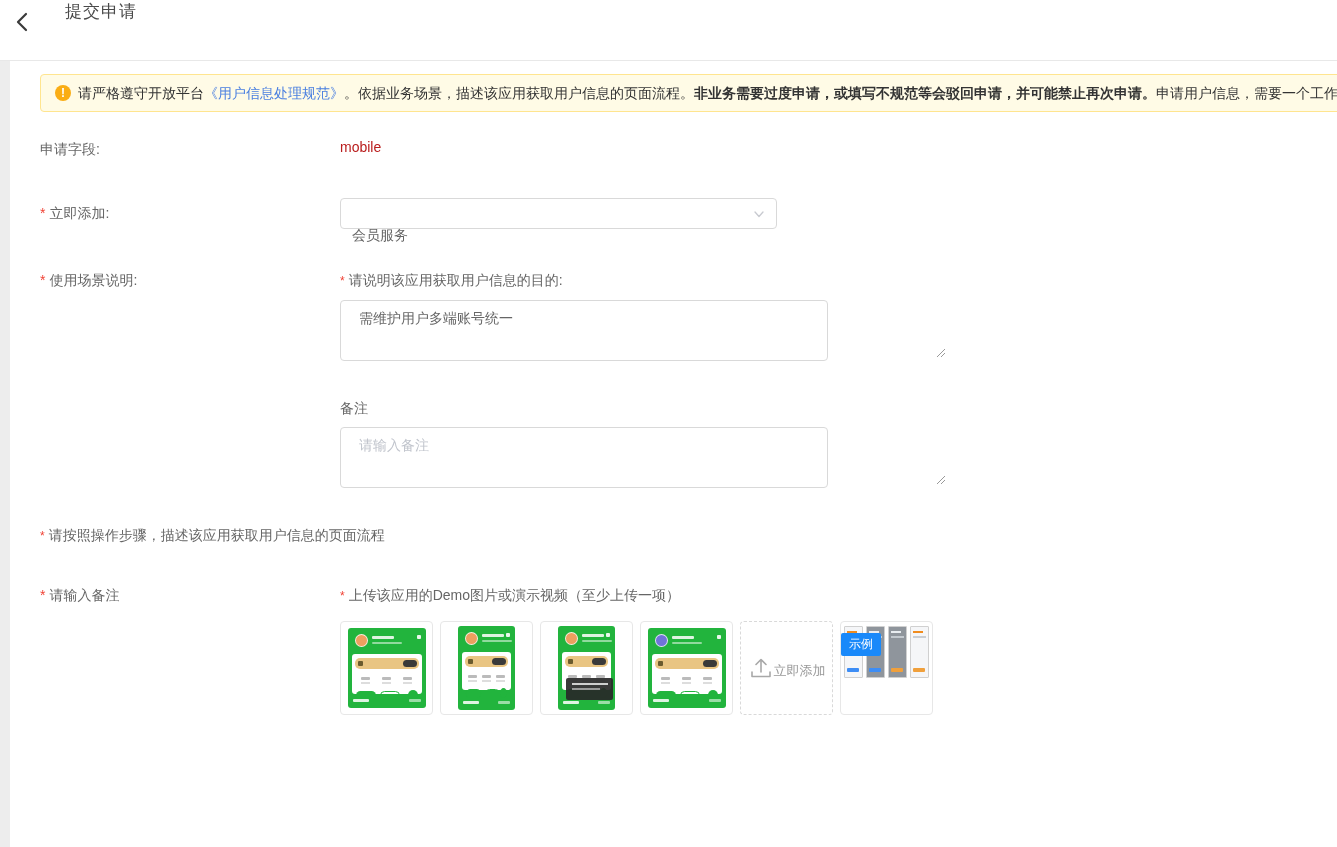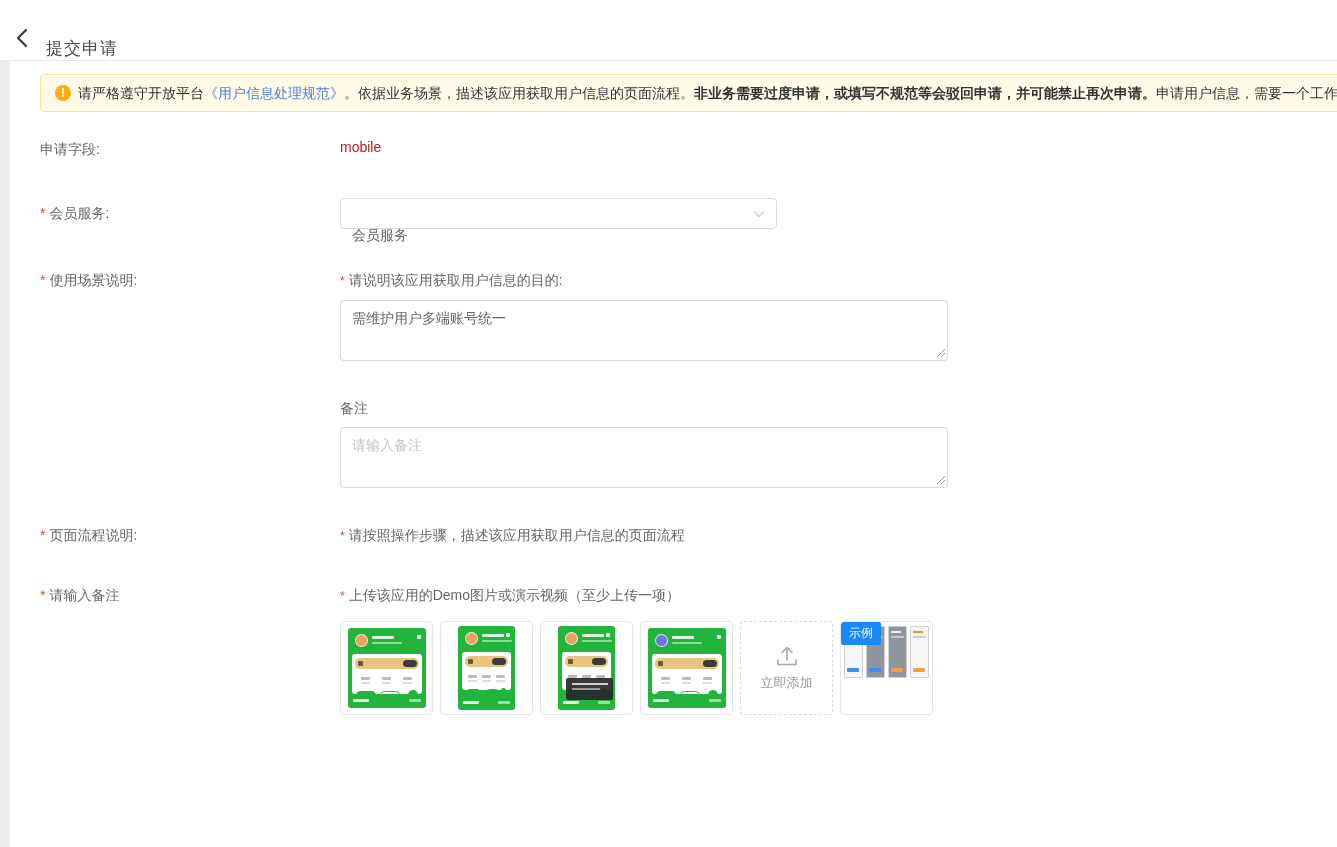--- a/index.html
+++ b/index.html
@@ -1,21 +1,21 @@
 <!DOCTYPE html>
 <html style="--alert-bg: #fffbe6; --alert-border: #ffe58f; --alert-icon: #faad14; --link: #4a7fe0; --required: #f04134; --badge-blue: #1989fa; --mini-green: #22b43d; --banner-tan: #e9c583;"><head>
 <meta charset="utf-8">
 <style>
   * { margin:0; padding:0; box-sizing:border-box; }
   html,body { width:1337px; height:847px; overflow:hidden; background:#ededed;
     font-family:"Liberation Sans","DejaVu Sans",sans-serif; }
 
   
   .header { position:absolute; top:0; left:0; width:1337px; height:61px; background:#fff;
-    border-bottom:1px solid #e8e8e8; display:flex; align-items:flex-end; z-index:5; }
+    border-bottom:1px solid #e8e8e8; display:flex; align-items:flex-start; z-index:5;gap:19px; }
   .back-btn { width:44px; height:44px; display:flex; align-items:center; justify-content:center; cursor:pointer; }
   .page-title { font-size:17px; color:#4a4a4a; margin-left:2px; letter-spacing:1px; }
 
   
   .panel { position:absolute; top:61px; left:10px; width:1390px; height:786px; background:#fff; }
   .content { padding:13px 0 0 30px; }
 
   
   .notice { width:1330px; background:var(--alert-bg); border:1px solid var(--alert-border);
     border-radius:4px; padding:8px 16px 8px 37px; font-size:14px; color:#333; line-height:20px;
@@ -41,35 +41,35 @@
 
   .plain-value { font-size:14px; color:#b91c1c; }
 
   .select-box { width:437px; height:31px; border:1px solid #d9d9d9; border-radius:4px; background:#fff;
     display:flex; align-items:center; justify-content:space-between; padding:0 11px; cursor:pointer; }
   .select-value { font-size:14px; color:#666;margin-top:44px; }
   .chev { width:12px; height:12px; flex:0 0 auto; }
 
   .sub-label { font-size:14px; color:#666; line-height:20px; }
   .ta-wrap { position:relative; width:608px; margin-top:9px; }
-  .ta-wrap textarea { width:608px; border:1px solid #d9d9d9; border-radius:4px; resize:none;
+  .ta-wrap textarea { width:488px; border:1px solid #d9d9d9; border-radius:4px; resize:none;
     font-family:Liberation Mono, monospace; font-size:14px; color:#666;
-    line-height:22px; padding:7px 11px; outline:none; display:block; }
+    line-height:22px; padding:7px 18px; outline:none; display:block; }
   .ta-wrap textarea::placeholder { color:#c0c4cc; }
   .ta-small textarea { height:61px; }
   .ta-big textarea { height:114px; }
   .grip { position:absolute; right:2px; bottom:3px; pointer-events:none; }
   .note-label { margin-top:37px; }
 
   
   .thumbs { display:flex; margin-top:15px; }
   .thumb { width:93px; height:94px; background:#fff; border:1px solid #e7e7e7; border-radius:4px;
     margin-right:7px; position:relative; display:flex; align-items:center; justify-content:center;
     cursor:pointer; overflow:hidden; }
-  .thumb-add { border:1px dashed #d9d9d9; flex-direction:column; }
+  .thumb-add { border:1px dashed #d9d9d9; flex-direction:row; }
   .add-label { font-size:13px; color:#999; margin-top:6px; }
 
   
   .shot { background:var(--mini-green); border-radius:3px; position:relative; overflow:hidden; }
   .shot.wide { width:78px; height:80px; }
   .shot.tall { width:57px; height:84px; }
   .ava { position:absolute; left:7px; top:6px; width:13px; height:13px; border-radius:50%; border:1px solid rgba(255,255,255,.8); }
   .hline1 { position:absolute; left:24px; top:8px; width:22px; height:3px; background:rgba(255,255,255,.85); border-radius:1px; }
   .hline2 { position:absolute; left:24px; top:14px; width:30px; height:2px; background:rgba(255,255,255,.5); border-radius:1px; }
   .hdot { position:absolute; right:5px; top:7px; width:4px; height:4px; background:rgba(255,255,255,.9); border-radius:1px; }
@@ -87,21 +87,21 @@
   .b-circ { width:10px; height:10px; background:var(--mini-green); border-radius:50%; margin-left:auto; }
   .shot-foot { position:absolute; left:4px; right:4px; bottom:2px; height:9px; }
   .shot-foot i { position:absolute; left:1px; top:2px; width:16px; height:3px; background:rgba(255,255,255,.85); border-radius:1px; }
   .shot-foot u { position:absolute; right:1px; top:2px; width:12px; height:3px; background:rgba(255,255,255,.55); border-radius:1px; }
   .tip-overlay { position:absolute; left:8px; right:2px; bottom:10px; height:22px; background:rgba(40,40,40,.92); border-radius:2px; }
   .tip-overlay i { position:absolute; left:6px; top:5px; width:36px; height:2px; background:#cfcfcf; }
   .tip-overlay u { position:absolute; left:6px; top:10px; width:28px; height:2px; background:#9a9a9a; }
 
   
   .thumb-example { align-items:flex-start; }
-  .ex-badge { position:absolute; left:0; top:0; background:var(--badge-blue); color:#fff; font-size:12px;
+  .ex-badge { position:absolute; left:0; top:11px; background:var(--badge-blue); color:#fff; font-size:12px;
     padding:3px 8px; border-radius:2px; z-index:2; }
   .ex-strip { display:flex; gap:3px; margin-top:4px; }
   .ex-phone { width:19px; height:52px; border:1px solid #d0d0d0; background:#f5f6f8; border-radius:1px; position:relative; overflow:hidden; }
   .ex-phone.dark { background:#8f959c; }
   .ex-phone i { position:absolute; left:2px; top:4px; width:10px; height:2px; background:#f08c1e; }
   .ex-phone u { position:absolute; left:2px; top:9px; width:13px; height:2px; background:#c9ced4; }
   .ex-phone s { position:absolute; left:2px; bottom:5px; width:12px; height:4px; background:#3d8df5; border-radius:1px; }
   .ex-phone.dark i { background:#e9edf1; } .ex-phone.dark u { background:#c3c9cf; }
   .ex-phone s.org { background:#f0a03c; }
 </style>
@@ -126,21 +126,21 @@
     </div>
 
     <div class="form-row row-apply">
       <div class="row-label">申请字段:</div>
       <div class="row-control">
         <span class="plain-value">mobile</span>
       </div>
     </div>
 
     <div class="form-row row-scene">
-      <div class="row-label"><span class="req">*</span><span>会员服务:</span></div>
+      <div class="row-label"><span class="req">*</span><span>立即添加:</span></div>
       <div class="row-control">
         <div class="select-box">
           <span class="select-value">会员服务</span>
           <svg class="chev" viewBox="0 0 12 12">
               <path d="M2 4 L6 8.5 L10 4" fill="none" stroke="#c8cad0" stroke-width="1.3" stroke-linecap="round" stroke-linejoin="round"></path>
             </svg>
         </div>
       </div>
     </div>
 
@@ -158,21 +158,20 @@
         <div class="ta-wrap ta-small">
           <textarea spellcheck="false" placeholder="请输入备注" style=""></textarea>
           <svg class="grip" width="10" height="10" viewBox="0 0 10 10">
               <path d="M9 1 L1 9 M9 5 L5 9" stroke="#999" stroke-width="1"></path>
             </svg>
         </div>
       </div>
     </div>
 
     <div class="form-row row-flow">
-      <div class="row-label"><span class="req">*</span><span>页面流程说明:</span></div>
       <div class="row-control">
         <div class="sub-label"><span class="req-sm">*</span><span>请按照操作步骤，描述该应用获取用户信息的页面流程</span></div>
       </div>
     </div>
 
     <div class="form-row row-upload">
       <div class="row-label"><span class="req">*</span><span>请输入备注</span></div>
       <div class="row-control">
         <div class="sub-label"><span class="req-sm">*</span><span>上传该应用的Demo图片或演示视频（至少上传一项）</span></div>
         <div class="thumbs" id="thumbs">

